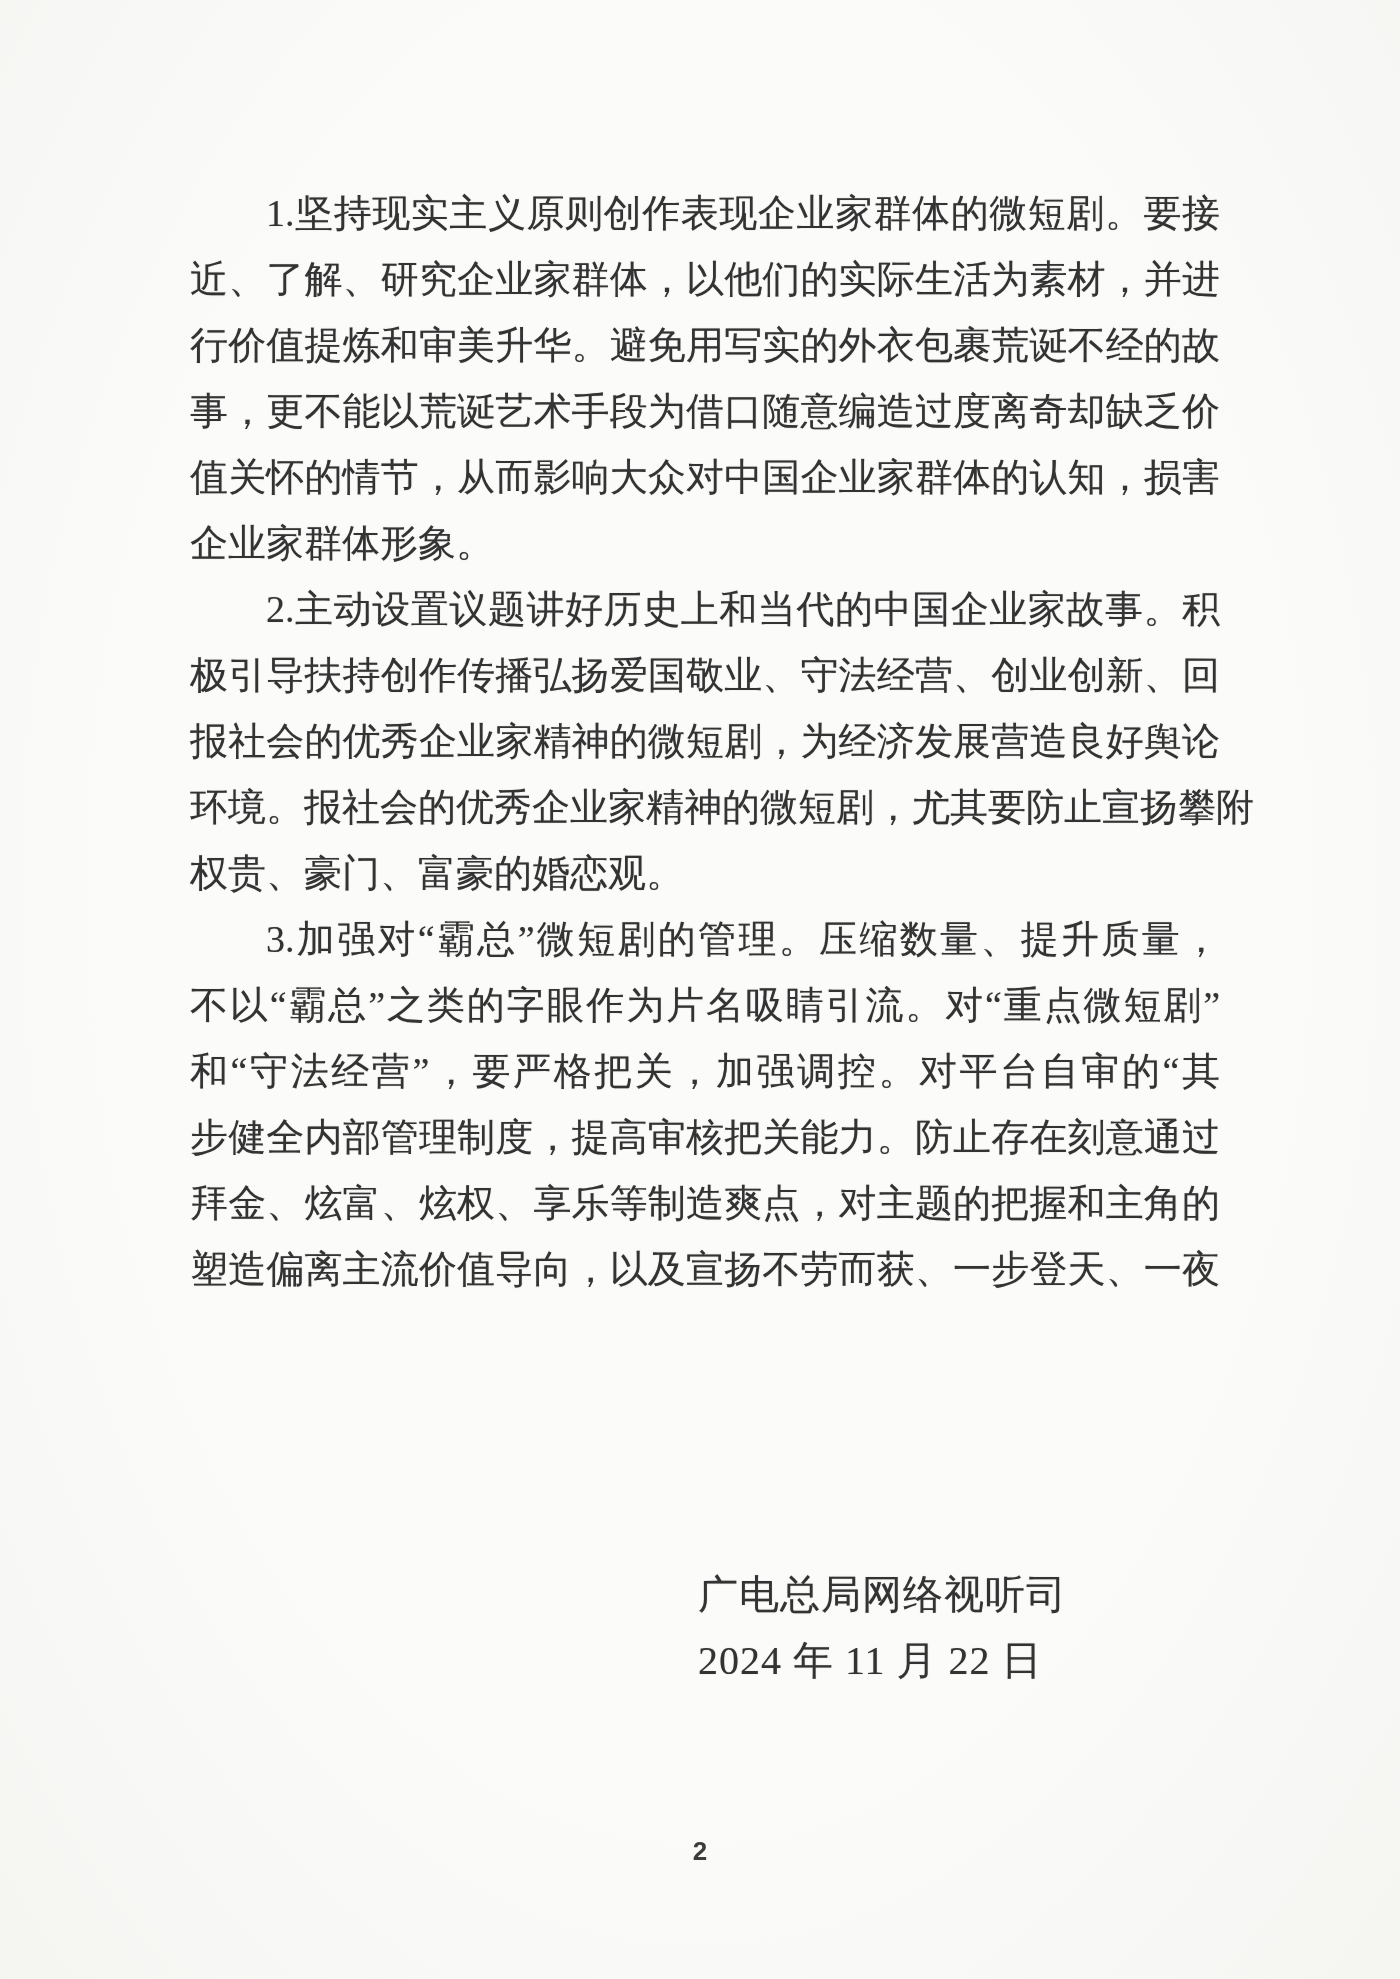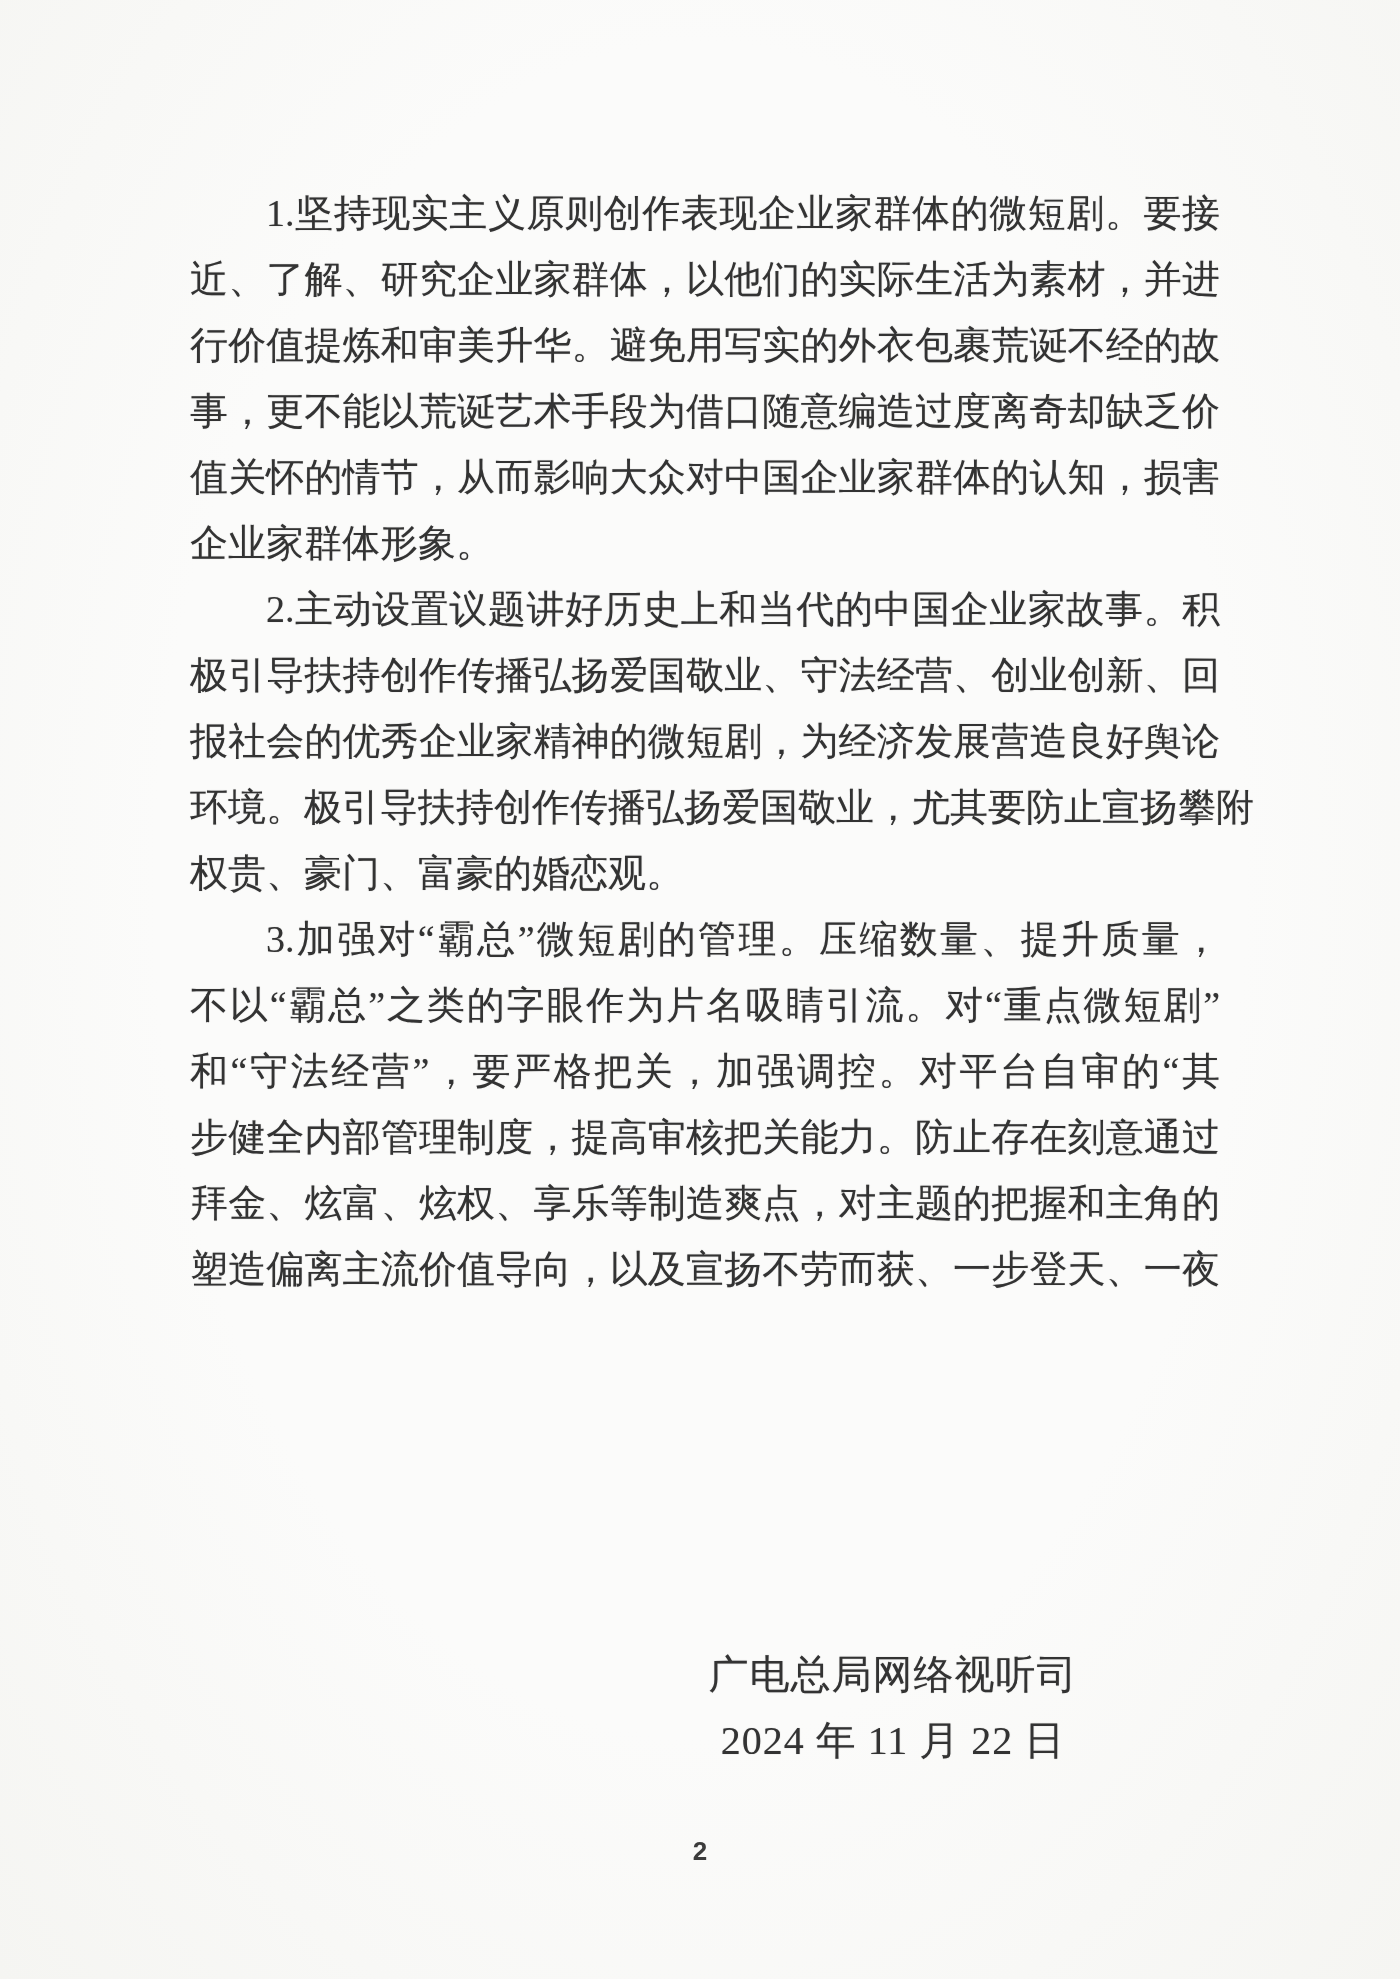--- a/index.html
+++ b/index.html
@@ -28,26 +28,25 @@
     width: 100%;
     text-align: justify;
     text-align-last: justify;
     white-space: nowrap;
   }
   .line.para-start { text-indent: 76px; }
   .line.para-end { text-align: right; text-align-last: left; }
   .signature {
     position: absolute;
     left: 698px;
-    top: 1642px;
+    top: 1562px;
     width: 390px;
     font-size: 40px;
     line-height: 66px;
     color: #333333;
-    text-align: center;
     text-shadow: 0 0 1px rgba(70,70,70,0.45);
     letter-spacing: 1px;
   }
   .page-number {
     position: absolute;
     top: 1836px;
     left: 0;
     width: 100%;
     text-align: center;
     font-family: "Liberation Sans", "DejaVu Sans", sans-serif;
@@ -69,21 +68,21 @@
       <div class="line">行价值提炼和审美升华。避免用写实的外衣包裹荒诞不经的故</div>
       <div class="line">事，更不能以荒诞艺术手段为借口随意编造过度离奇却缺乏价</div>
       <div class="line">值关怀的情节，从而影响大众对中国企业家群体的认知，损害</div>
       <div class="line para-end">企业家群体形象。</div>
     </div>
 
     <div>
       <div class="line para-start">2.主动设置议题讲好历史上和当代的中国企业家故事。积</div>
       <div class="line">极引导扶持创作传播弘扬爱国敬业、守法经营、创业创新、回</div>
       <div class="line">报社会的优秀企业家精神的微短剧，为经济发展营造良好舆论</div>
-      <div class="line">环境。极引导扶持创作传播弘扬爱国敬业，尤其要防止宣扬攀附</div>
+      <div class="line">环境。报社会的优秀企业家精神的微短剧，尤其要防止宣扬攀附</div>
       <div class="line para-end">权贵、豪门、富豪的婚恋观。</div>
     </div>
 
     <div>
       <div class="line para-start">3.加强对“霸总”微短剧的管理。压缩数量、提升质量，</div>
       <div class="line">不以“霸总”之类的字眼作为片名吸睛引流。对“重点微短剧”</div>
       <div class="line">和“守法经营”，要严格把关，加强调控。对平台自审的“其</div>
       <div class="line">步健全内部管理制度，提高审核把关能力。防止存在刻意通过</div>
       <div class="line">拜金、炫富、炫权、享乐等制造爽点，对主题的把握和主角的</div>
       <div class="line">塑造偏离主流价值导向，以及宣扬不劳而获、一步登天、一夜</div>

